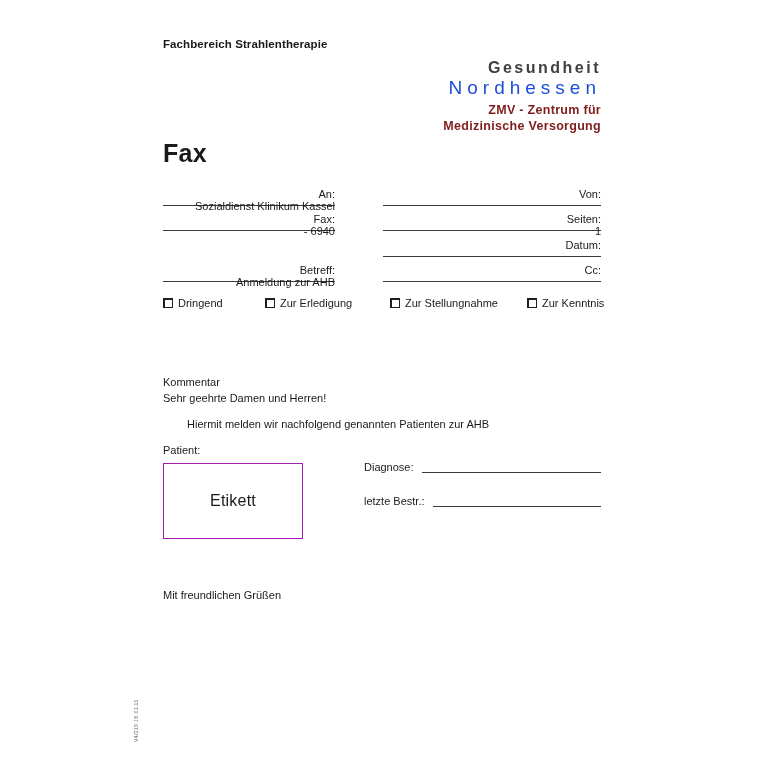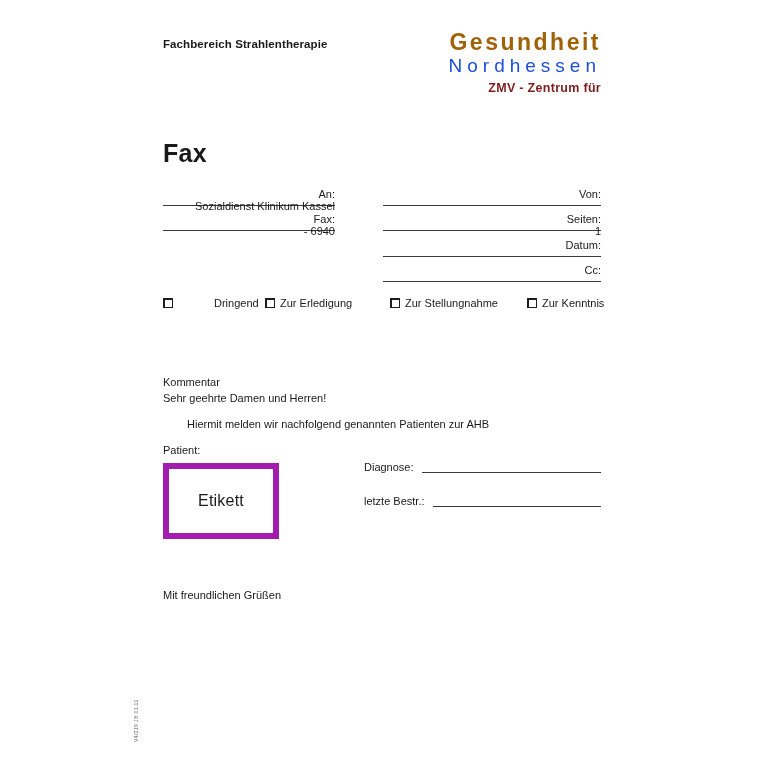--- a/index.html
+++ b/index.html
@@ -14,21 +14,21 @@
   
   .dept{
     position:absolute;left:163px;top:38px;
     font-size:11.5px;font-weight:700;letter-spacing:.1px;
   }
   .logo{
     position:absolute;right:159px;top:31px;
     text-align:right;line-height:1;
   }
   .logo .brand-top{
-    font-size:23px;font-weight:700;color:#a16207;letter-spacing:2.5px;
+    font-size:16px;font-weight:700;color:#404040;letter-spacing:2.5px;margin-top:29px;
   }
   .logo .brand-bottom{
     font-size:19px;font-weight:400;color:#1d4ed8;letter-spacing:5px;
     margin-top:2px;
   }
   .logo .sub{
     font-size:12.5px;color:#7f1d1d;font-weight:700;line-height:1.3;letter-spacing:.3px;
   }
   .logo .sub.first{margin-top:5px;}
   
@@ -50,32 +50,32 @@
   
   .cbitem{
     position:absolute;top:297px;
     font-size:11px;display:flex;align-items:center;
   }
   .cbbox{
     display:inline-block;width:7px;height:7px;
     border:1px solid #1e1e1e;border-left-width:2.5px;border-top-width:2.5px;
     margin-right:5px;background:#fff;
   }
-  .cb1{left:163px;gap:36px;} .cb2{left:265px;} .cb3{left:390px;} .cb4{left:527px;}
+  .cb1{left:163px;} .cb2{left:265px;} .cb3{left:390px;} .cb4{left:527px;}
   
   .txt{position:absolute;left:163px;font-size:11px;}
   .kommentar{top:376px;}
   .greeting{top:392px;}
   .intro{top:418px;margin-left:24px;}
   .patient{top:444px;}
   .closing{top:589px;}
   
   .etikett-box{
-    position:absolute;left:163px;top:463px;width:116px;height:76px;
-    border:6px solid #a21caf;
+    position:absolute;left:163px;top:463px;width:140px;height:76px;
+    border:1px solid #a21caf;
     display:flex;align-items:center;justify-content:center;
     box-sizing:border-box;
   }
   .etikett-box span{font-size:16px;letter-spacing:.2px;}
   
   .pfield{
     position:absolute;left:320px;width:281px;height:13px;
     font-size:11px;display:flex;align-items:flex-end;
   }
   .pfield .lbl{white-space:nowrap;padding-right:8px;padding-left:44px;}
@@ -92,20 +92,21 @@
 <body>
 
 <div class="page">
 
   <div class="dept">Fachbereich Strahlentherapie</div>
 
   <div class="logo">
     <div class="brand-top">Gesundheit</div>
     <div class="brand-bottom">Nordhessen</div>
     <div class="sub first">ZMV - Zentrum für</div>
+    <div class="sub">Medizinische Versorgung</div>
   </div>
 
   <div class="fax-title">Fax</div>
 
   <div class="cell cell-l row1">
     <span>An:</span>
     <span class="val">Sozialdienst Klinikum Kassel</span>
   </div>
   <div class="cell cell-r row1">
     <span>Von:</span>
@@ -119,20 +120,24 @@
   <div class="cell cell-r row2">
     <span>Seiten:</span>
     <span class="val">1</span>
   </div>
 
   <div class="cell cell-r row3">
     <span>Datum:</span>
     <span class="val"></span>
   </div>
 
+  <div class="cell cell-l row4">
+    <span>Betreff:</span>
+    <span class="val">Anmeldung zur AHB</span>
+  </div>
   <div class="cell cell-r row4">
     <span>Cc:</span>
     <span class="val"></span>
   </div>
 
   <div class="cbitem cb1">
     <span class="cbbox"></span>
     <span>Dringend</span>
   </div>
   <div class="cbitem cb2">

